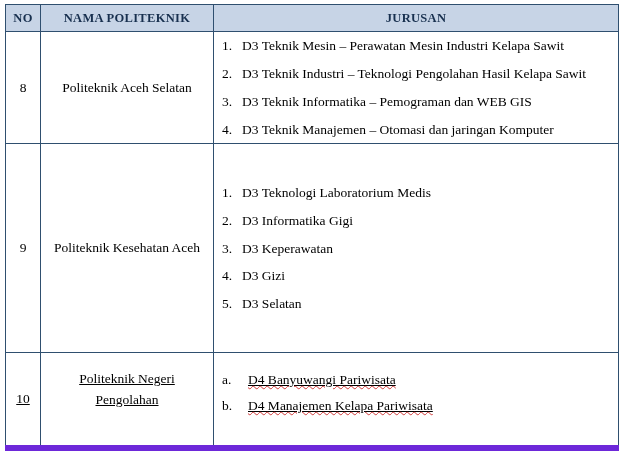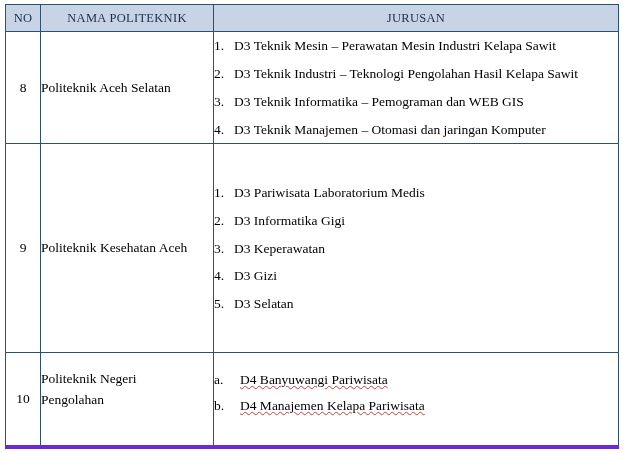--- a/index.html
+++ b/index.html
@@ -28,21 +28,21 @@
   table.poltek th,
   table.poltek td {
     border: 1px solid #2f4f6f;
     vertical-align: middle;
     padding: 0;
   }
   thead th {
     background: #c7d4e6;
     color: #18304f;
     font-family: "Liberation Serif", serif;
-    font-weight: normal;
+    font-weight: bold;
     font-size: 12.5px;
     letter-spacing: 0.3px;
     height: 26px;
     text-align: center;
   }
   th.col-no   { width: 34px; }
   th.col-nama { width: 172px; margin-top: 28px; }
   th.col-jur  { width: 404px; }
 
   tbody td {
@@ -50,42 +50,45 @@
     color: #000000;
   }
   td.c-no {
     text-align: center;
     vertical-align: middle;
   }
   td.c-nama {
     padding: 6px 8px 6px 10px;
     vertical-align: middle;
     line-height: 1.5;
+    text-align: center;
   }
   td.c-jur {
     padding: 6px 6px 6px 10px;
     vertical-align: middle;
   }
   
   tbody tr + tr > td {
     border-top: 1px dashed #6d7f92;
   }
   tbody tr:last-child > td {
-    border-bottom: 4px solid #6d28d9;
+    border-bottom: 6px solid #6d28d9;
+    text-decoration: underline;
   }
 
   ol.jur-list {
     margin: 0;
     padding: 0;
     list-style: none;
   }
   ol.jur-list li {
     line-height: 1.62;
     padding: 3px 0;
     white-space: nowrap;
+    margin-left: 8px;
   }
   ol.jur-list li .mk {
     display: inline-block;
     width: 20px;
   }
   ol.jur-list.tight li {
     padding: 2px 0;
   }
   ol.jur-list.alpha li .mk {
     width: 26px;
@@ -127,21 +130,21 @@
           </ol>
         </td>
       </tr>
       <tr>
         <td class="c-no" style="height:208px">9</td>
         <td class="c-nama">
           <span class="nama-2line">Politeknik Kesehatan Aceh</span>
         </td>
         <td class="c-jur">
           <ol class="jur-list">
-            <li><span class="mk">1.</span><span>D3 Pariwisata Laboratorium Medis</span></li>
+            <li><span class="mk">1.</span><span>D3 Teknologi Laboratorium Medis</span></li>
             <li><span class="mk">2.</span><span>D3 Informatika Gigi</span></li>
             <li><span class="mk">3.</span><span>D3 Keperawatan</span></li>
             <li><span class="mk">4.</span><span>D3 Gizi</span></li>
             <li><span class="mk">5.</span><span>D3 Selatan</span></li>
           </ol>
         </td>
       </tr>
       <tr>
         <td class="c-no" style="height:92px">10</td>
         <td class="c-nama" style="vertical-align:top;padding-top:16px">

